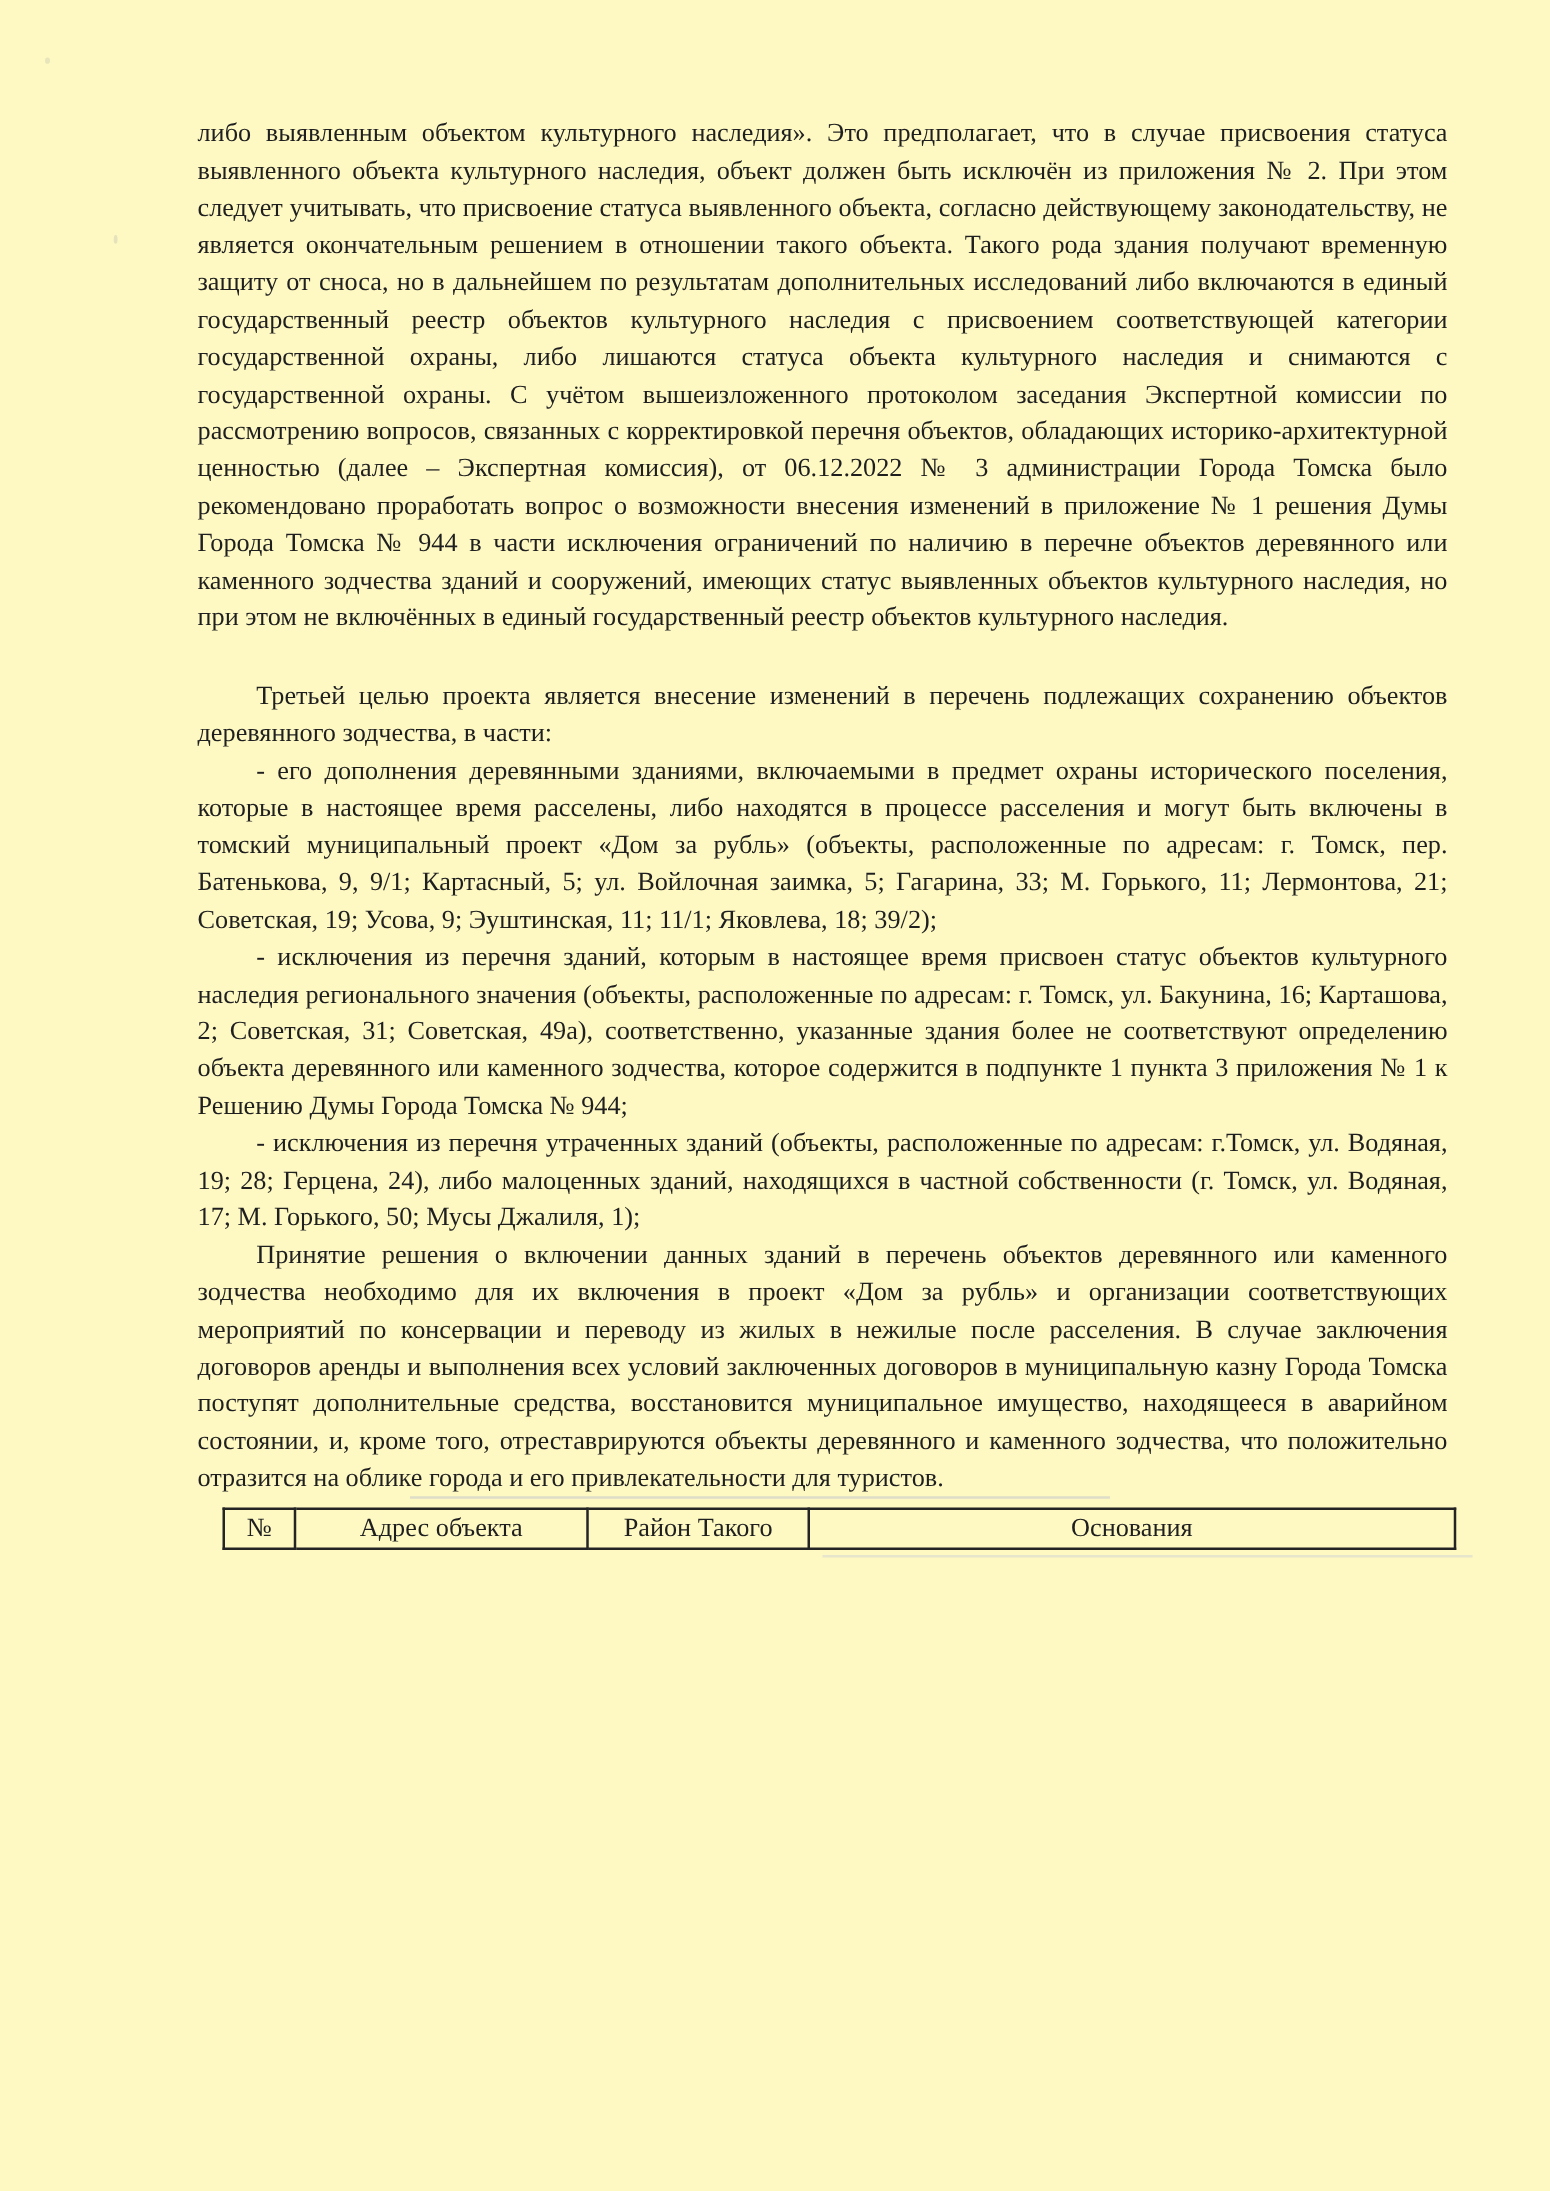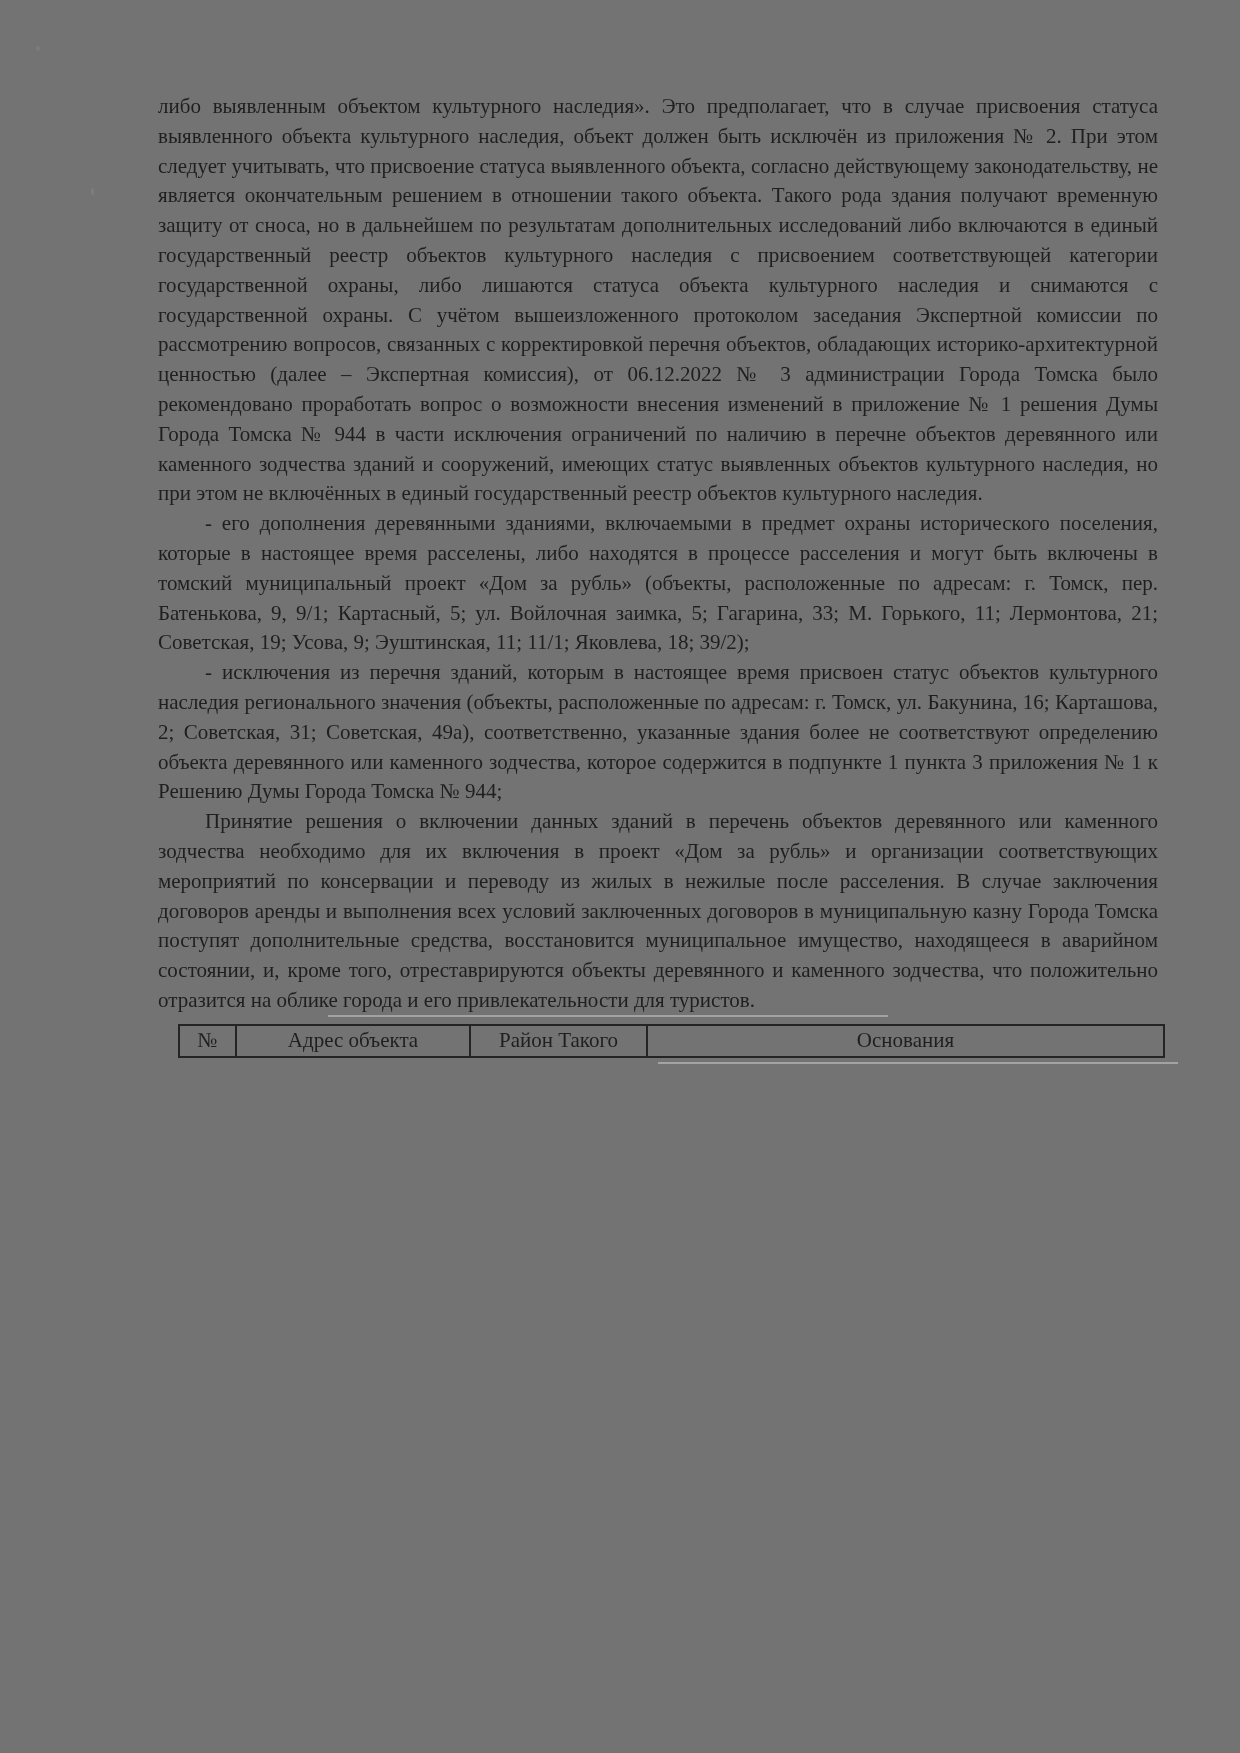--- a/index.html
+++ b/index.html
@@ -4,21 +4,21 @@
 <style>
   html, body {
     margin: 0;
     padding: 0;
     background: #ffffff;
   }
   .page {
     position: relative;
     width: 1240px;
     height: 1753px;
-    background: #737373;
+    background: #fef9c3;
     overflow: hidden;
     font-family: "Liberation Serif", "DejaVu Serif", serif;
   }
   .content {
     position: absolute;
     left: 158px;
     top: 92px;
     width: 1000px;
     color: #1f1f1f;
     font-size: 21px;
@@ -88,25 +88,27 @@
 
 <div class="page">
 
   <div class="speckle s1"></div>
   <div class="speckle s2"></div>
 
   <div class="content">
 
     <p class="continuation">либо выявленным объектом культурного наследия». Это предполагает, что в случае присвоения статуса выявленного объекта культурного наследия, объект должен быть исключён из приложения № 2. При этом следует учитывать, что присвоение статуса выявленного объекта, согласно действующему законодательству, не является окончательным решением в отношении такого объекта. Такого рода здания получают временную защиту от сноса, но в дальнейшем по результатам дополнительных исследований либо включаются в единый государственный реестр объектов культурного наследия с присвоением соответствующей категории государственной охраны, либо лишаются статуса объекта культурного наследия и снимаются с государственной охраны. С учётом вышеизложенного протоколом заседания Экспертной комиссии по рассмотрению вопросов, связанных с корректировкой перечня объектов, обладающих историко-архитектурной ценностью (далее – Экспертная комиссия), от 06.12.2022 № 3 администрации Города Томска было рекомендовано проработать вопрос о возможности внесения изменений в приложение № 1 решения Думы Города Томска № 944 в части исключения ограничений по наличию в перечне объектов деревянного или каменного зодчества зданий и сооружений, имеющих статус выявленных объектов культурного наследия, но при этом не включённых в единый государственный реестр объектов культурного наследия.</p>
 
+    <p class="gap-before">Третьей целью проекта является внесение изменений в перечень подлежащих сохранению объектов деревянного зодчества, в части:</p>
 
     <p>- его дополнения деревянными зданиями, включаемыми в предмет охраны исторического поселения, которые в настоящее время расселены, либо находятся в процессе расселения и могут быть включены в томский муниципальный проект «Дом за рубль» (объекты, расположенные по адресам: г. Томск, пер. Батенькова, 9, 9/1; Картасный, 5; ул. Войлочная заимка, 5; Гагарина, 33; М. Горького, 11; Лермонтова, 21; Советская, 19; Усова, 9; Эуштинская, 11; 11/1; Яковлева, 18; 39/2);</p>
 
     <p>- исключения из перечня зданий, которым в настоящее время присвоен статус объектов культурного наследия регионального значения (объекты, расположенные по адресам: г. Томск, ул. Бакунина, 16; Карташова, 2; Советская, 31; Советская, 49а), соответственно, указанные здания более не соответствуют определению объекта деревянного или каменного зодчества, которое содержится в подпункте 1 пункта 3 приложения № 1 к Решению Думы Города Томска № 944;</p>
 
+    <p>- исключения из перечня утраченных зданий (объекты, расположенные по адресам: г.Томск, ул. Водяная, 19; 28; Герцена, 24), либо малоценных зданий, находящихся в частной собственности (г. Томск, ул. Водяная, 17; М. Горького, 50; Мусы Джалиля, 1);</p>
 
 
     <p>Принятие решения о включении данных зданий в перечень объектов деревянного или каменного зодчества необходимо для их включения в проект «Дом за рубль» и организации соответствующих мероприятий по консервации и переводу из жилых в нежилые после расселения. В случае заключения договоров аренды и выполнения всех условий заключенных договоров в муниципальную казну Города Томска поступят дополнительные средства, восстановится муниципальное имущество, находящееся в аварийном состоянии, и, кроме того, отреставрируются объекты деревянного и каменного зодчества, что положительно отразится на облике города и его привлекательности для туристов.</p>
 
 
     <div class="table-wrap">
       <div class="streak-top"></div>
       <div class="streak-bottom"></div>
       <table class="doc-table">
         <colgroup>

